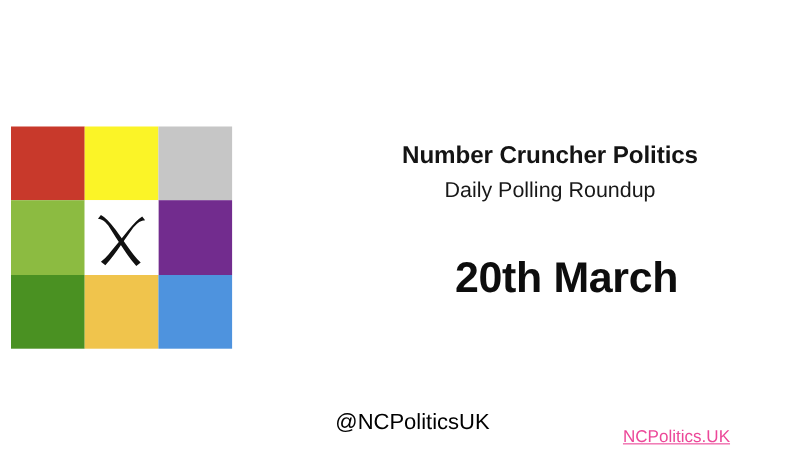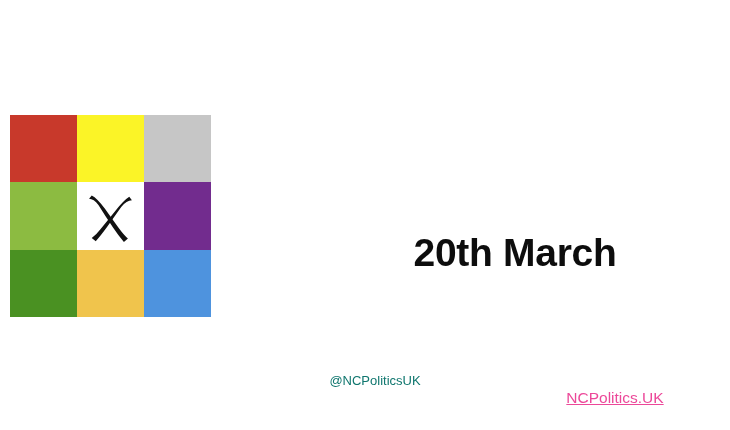--- a/index.html
+++ b/index.html
@@ -85,22 +85,22 @@
     white-space: nowrap;
   }
 
   
   #footer-handle {
     position: absolute;
     left: 240px;
     top: 373px;
     width: 270px;
     text-align: center;
-    font-size: 13px;
-    color: #0f766e;
+    font-size: 20px;
+    color: #000000;
     white-space: nowrap;
   }
   #footer-site {
     position: absolute;
     left: 500px;
     top: 389px;
     width: 230px;
     text-align: center;
     font-size: 15.5px;
     color: #ec4899;
@@ -134,20 +134,24 @@
 
     <div class="logo-cell" style="background:#722C8E;"></div>
 
     <div class="logo-cell" style="background:#4A9122;"></div>
 
     <div class="logo-cell" style="background:#F0C44C;"></div>
 
     <div class="logo-cell" style="background:#4E93DE;"></div>
   </div>
 
+  <div id="headline-block">
+    <div id="brand-title">Number Cruncher Politics</div>
+    <div id="brand-subtitle">Daily Polling Roundup</div>
+  </div>
 
   <div id="date-line">20th March</div>
 
   <div id="footer-handle">@NCPoliticsUK</div>
 
   <div id="footer-site">NCPolitics.UK</div>
 
 </div>
 
 </body></html>

